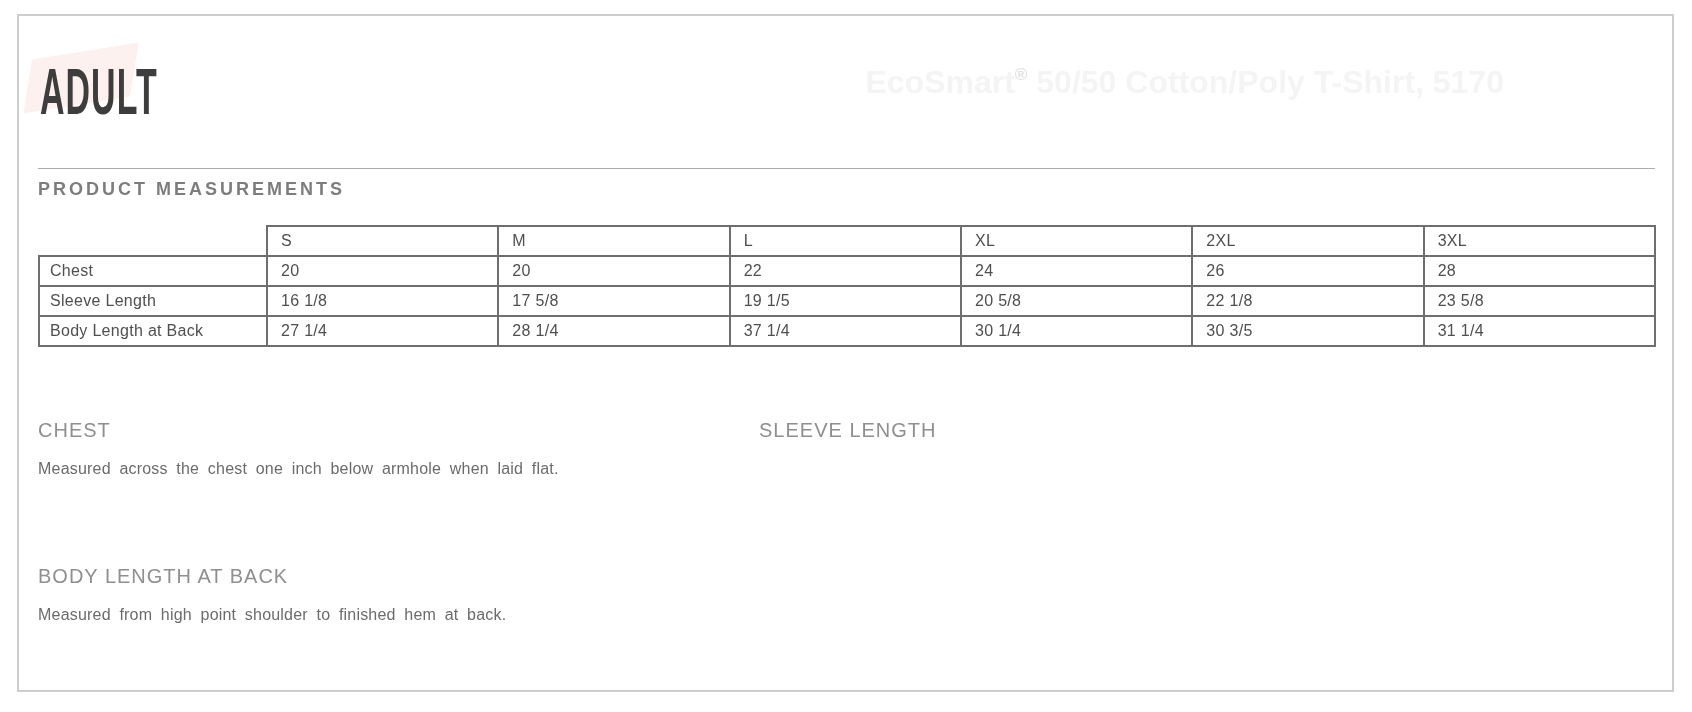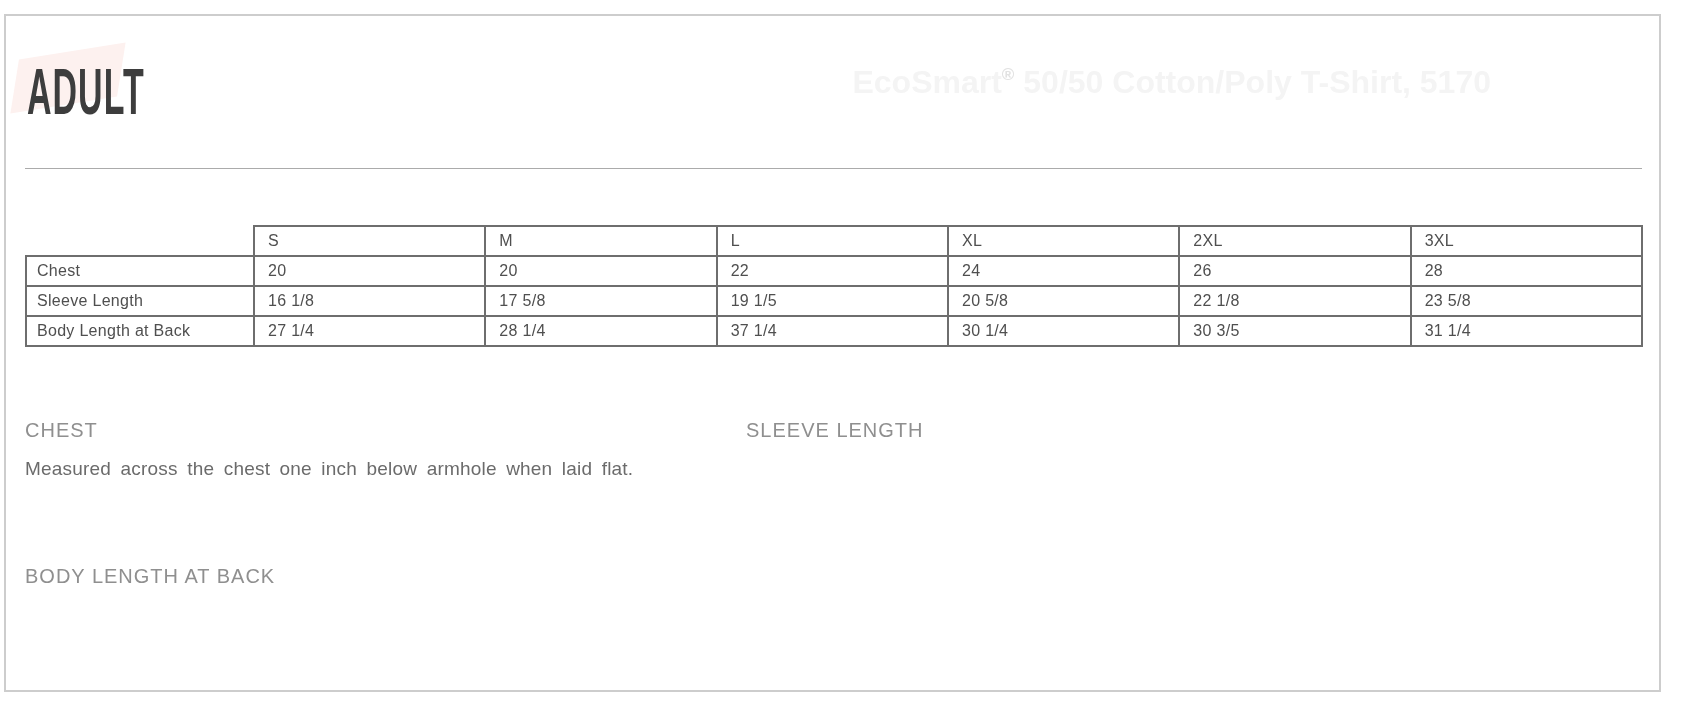--- a/index.html
+++ b/index.html
@@ -4,21 +4,21 @@
 <style>
   * { margin: 0; padding: 0; box-sizing: border-box; }
   html, body {
     width: 1692px; height: 712px;
     background: #ffffff;
     font-family: "Liberation Sans", sans-serif;
     overflow: hidden;
   }
   .card {
     position: absolute;
-    left: 4px; top: 14px;
+    left: 17px; top: 14px;
     width: 1657px; height: 678px;
     background: #ffffff;
     border: 2px solid var(--card-border, #cdcdcd);
   }
   .blob {
     position: absolute;
     left: 8px; top: 36px;
     width: 108px; height: 52px;
     background: var(--watermark-blob, #fdf1ef);
     transform: rotate(-9deg) skewX(-18deg);
@@ -90,40 +90,41 @@
   .def-sleeve { left: 740px; top: 402px; width: 685px; }
   .def-body   { left: 19px;  top: 548px; width: 720px; }
   .def-title {
     font-size: 20px;
     line-height: 24px;
     letter-spacing: 1px;
     color: var(--definition-title-text, #8f8f8f);
     margin-bottom: 10px;
   }
   .def-text {
-    font-size: 19px;
+    font-size: 16px;
     line-height: 33px;
     letter-spacing: 0.2px;
     word-spacing: 4px;
     color: var(--definition-body-text, #6b6b6b);
   }
 </style>
 </head>
 <body>
 
 <div class="card">
 
   <div class="blob"></div>
 
   <h1 class="adult">ADULT</h1>
 
   <div class="wm-title"><span>EcoSmart</span><span class="reg">®</span><span class="wm-rest">50/50 Cotton/Poly T-Shirt, 5170</span></div>
 
   <div class="rule"></div>
 
+  <h2 class="section-title">PRODUCT MEASUREMENTS</h2>
 
   <table class="size-table">
     <colgroup>
       <col class="c-label">
       <col class="c-size">
         <col class="c-size">
         <col class="c-size">
       <col class="c-size">
         <col class="c-size">
         <col class="c-size">
@@ -172,15 +173,16 @@
     <div class="def-title">CHEST</div>
     <div class="def-text">Measured across the chest one inch below armhole when laid flat.</div>
   </div>
 
   <div class="def def-sleeve">
     <div class="def-title">SLEEVE LENGTH</div>
   </div>
 
   <div class="def def-body">
     <div class="def-title">BODY LENGTH AT BACK</div>
+    <div class="def-text">Measured from high point shoulder to finished hem at back.</div>
   </div>
 
 </div>
 
 </body></html>

